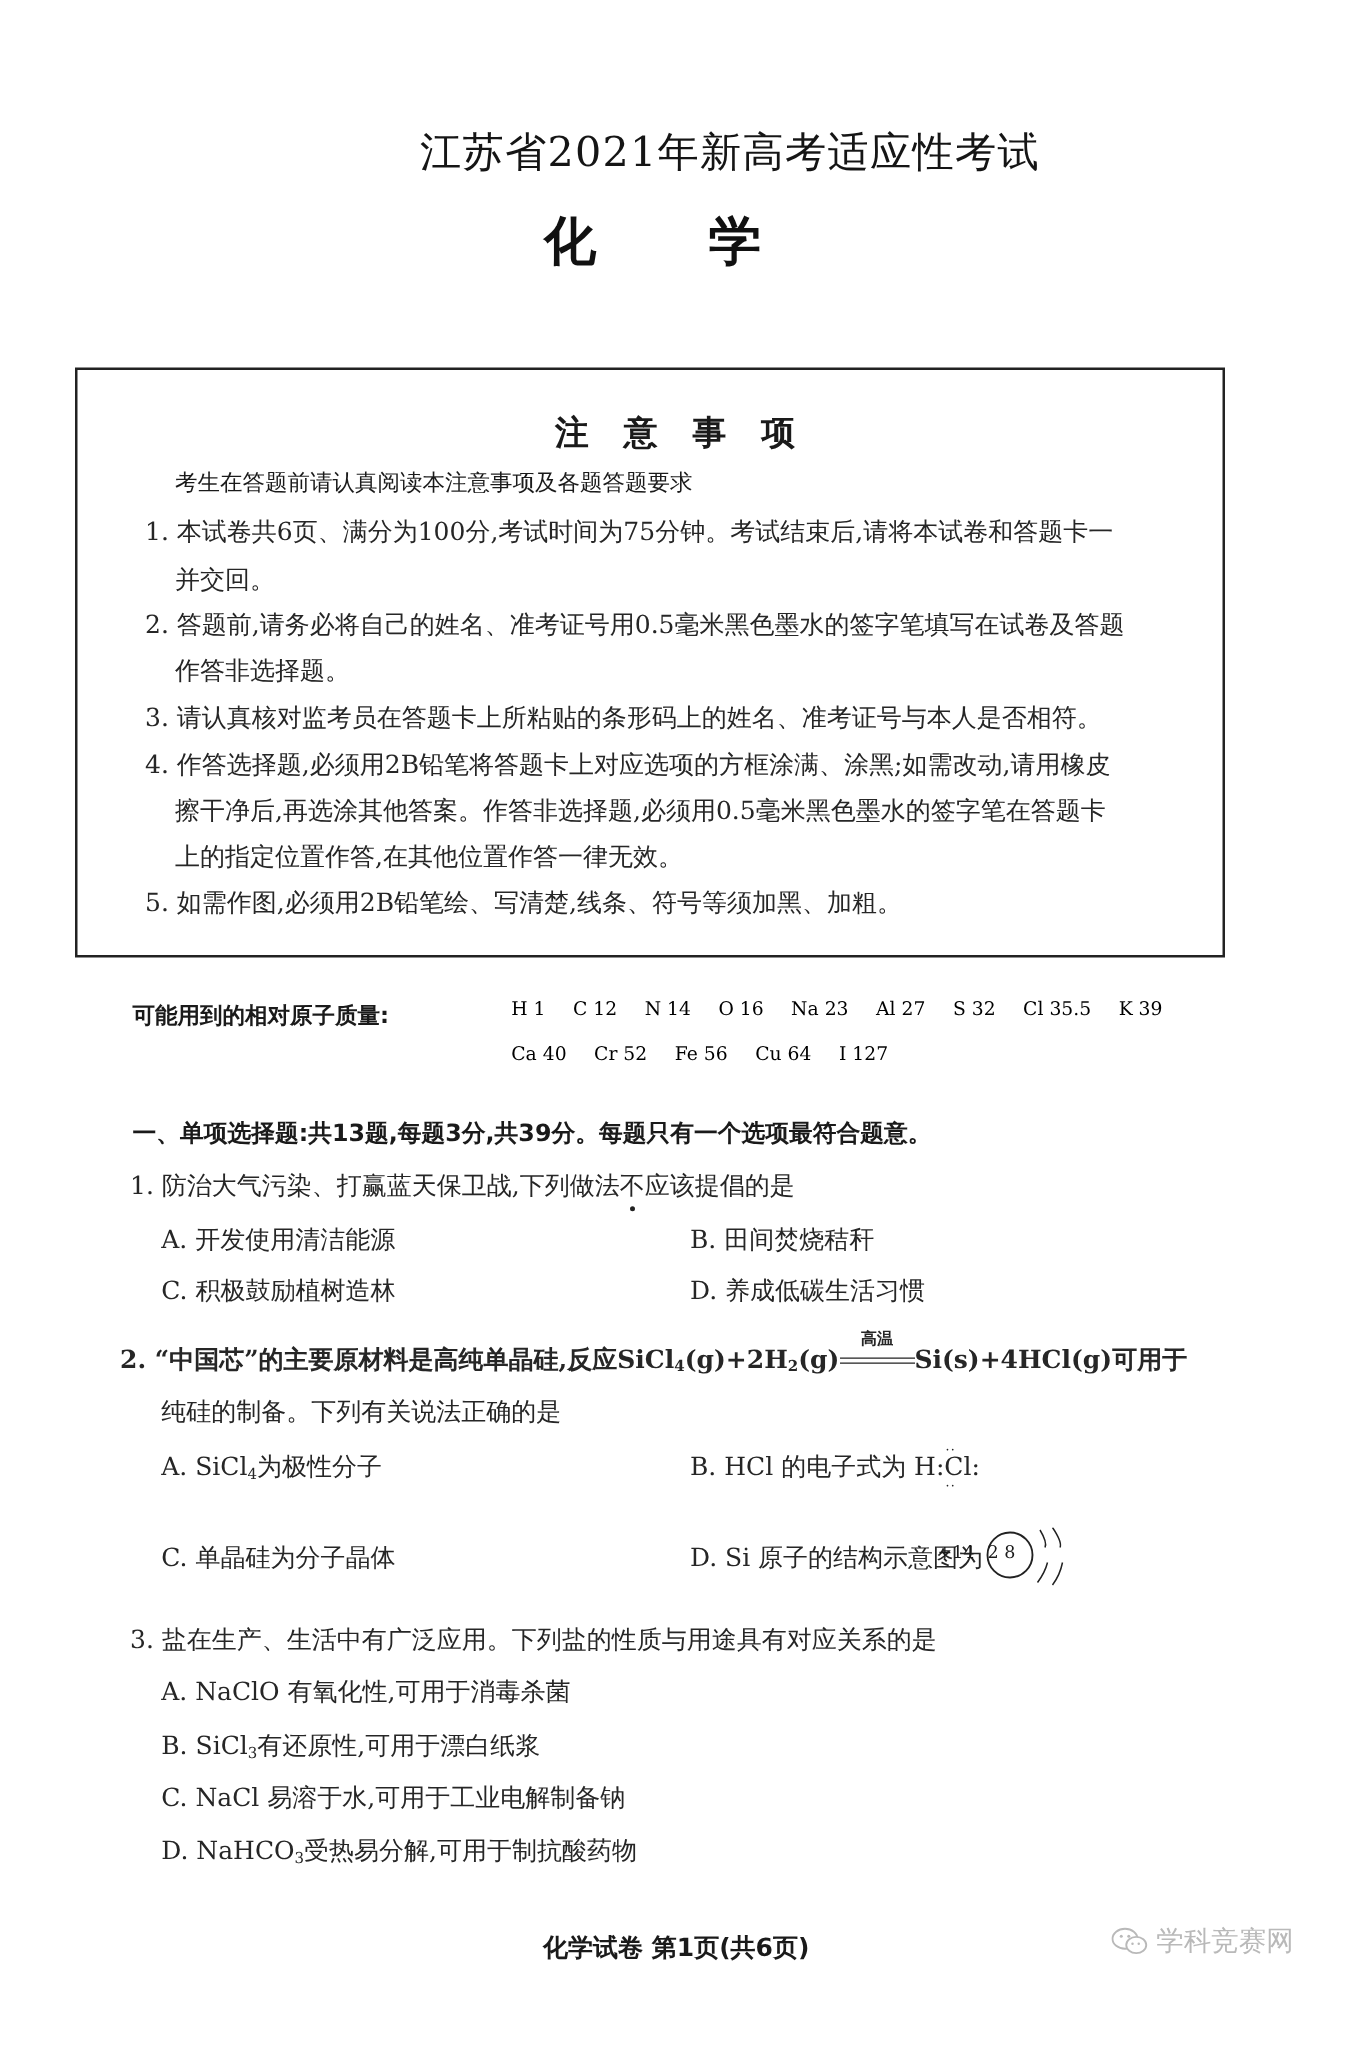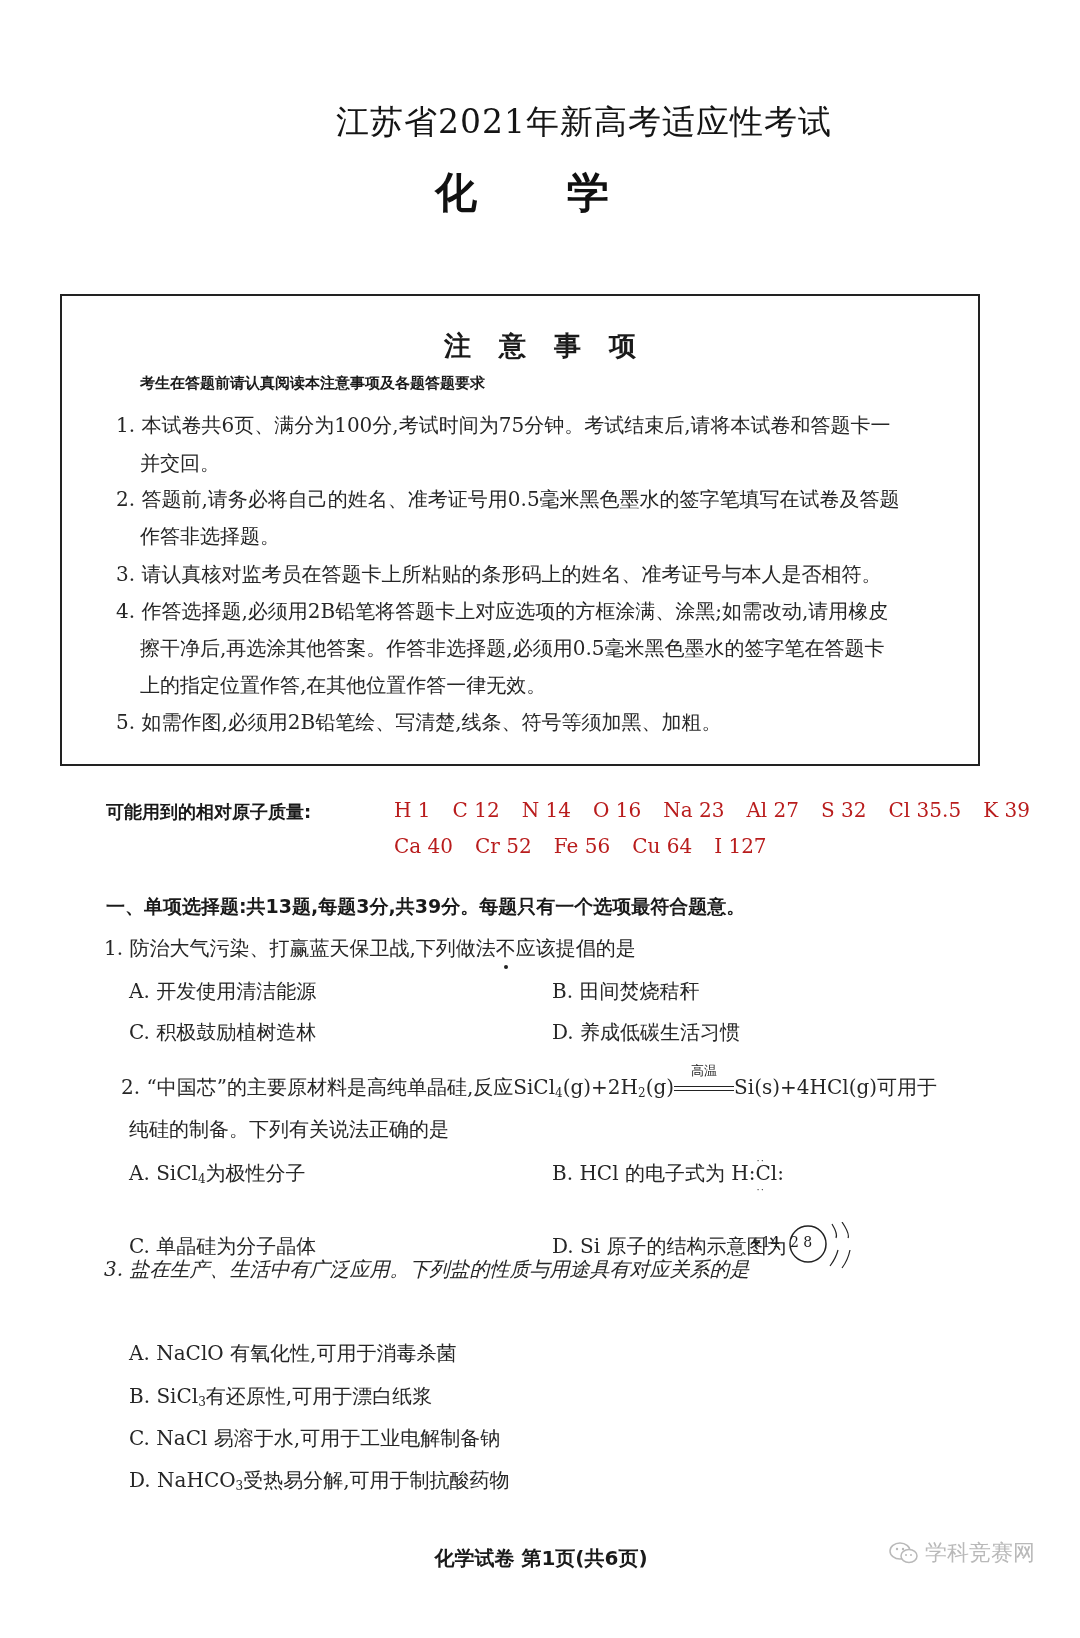--- a/index.html
+++ b/index.html
@@ -23,25 +23,25 @@
     position: absolute; left: 60px; top: 294px; width: 920px; height: 472px;
     border: 2px solid #222; box-sizing: border-box;
   }
   .notice-title {
     left: 0; width: 1080px; top: 328px; text-align: center;
     font-family: "DejaVu Sans", "Liberation Sans", sans-serif;
     font-weight: bold; font-size: 27px; letter-spacing: 28px; padding-left: 28px; box-sizing: border-box;
   }
   .notice-sub {
     left: 96px; top: 374px; font-family: "DejaVu Sans", "Liberation Sans", sans-serif;
-    font-weight: bold; font-size: 15px;
+    font-weight: normal; font-size: 18px;
   }
   .line { font-size: 20px; color: #262626; }
   .bold-sans { font-family: "DejaVu Sans", "Liberation Sans", sans-serif; font-weight: bold; }
-  .masses { font-size: 20px; color: #b91c1c; }
+  .masses { font-size: 15px; color: #000000; margin-left: 15px; }
   .masses span { display: inline-block; margin-right: 22px; }
   sub { font-size: 12px; vertical-align: -3px; }
   .emph-dot { position: relative; display: inline-block; }
   .emph-dot::after {
     content: ""; position: absolute; left: 50%; bottom: -7px; width: 4px; height: 4px;
     margin-left: -2px; border-radius: 50%; background: #222;
   }
   .footer {
     left: 0; width: 994px; top: 1545px; text-align: center;
     font-family: "DejaVu Sans", "Liberation Sans", sans-serif; font-weight: bold; font-size: 20px;
@@ -86,21 +86,21 @@
 <div class="abs bold-sans" style="left:62px; top:894px; font-size:19px;">一、单项选择题:共13题,每题3分,共39分。每题只有一个选项最符合题意。</div>
 
 <div class="abs line" style="left:60px; top:935px;">
   <span>1. 防治大气污染、打赢蓝天保卫战,下列做法</span><span class="emph-dot">不</span><span>应该提倡的是</span>
 </div>
 <div class="abs line" style="left:85px; top:978px;">A. 开发使用清洁能源</div>
 <div class="abs line" style="left:508px; top:978px;">B. 田间焚烧秸秆</div>
 <div class="abs line" style="left:85px; top:1019px;">C. 积极鼓励植树造林</div>
 <div class="abs line" style="left:508px; top:1019px;">D. 养成低碳生活习惯</div>
 
-<div class="abs line" style="left:77px; top:1074px;">
+<div class="abs line" style="left:52px; top:1074px;font-weight:bold;">
   <span>2. “中国芯”的主要原材料是高纯单晶硅,反应SiCl</span><sub>4</sub><span>(g)+2H</span><sub>2</sub><span>(g)</span><span class="arrow-eq"><span class="cond">高温</span><span class="l1"></span><span class="l2"></span></span><span>Si(s)+4HCl(g)可用于</span>
 </div>
 <div class="abs line" style="left:85px; top:1116px;">纯硅的制备。下列有关说法正确的是</div>
 <div class="abs line" style="left:85px; top:1160px;">
   <span>A. SiCl</span><sub>4</sub><span>为极性分子</span>
 </div>
 <div class="abs line" style="left:508px; top:1160px;">
   <span>B. HCl 的电子式为 H:</span><span style="position:relative; display:inline-block;"><span>Cl</span><span style="position:absolute; top:-6px; left:1px; font-size:10px; letter-spacing:1px;">··</span><span style="position:absolute; bottom:-10px; left:1px; font-size:10px; letter-spacing:1px;">··</span></span><span>:</span>
 </div>
 <div class="abs line" style="left:85px; top:1233px;">C. 单晶硅为分子晶体</div>
@@ -110,21 +110,21 @@
     <circle cx="22" cy="22" r="18" fill="none" stroke="#222" stroke-width="1.5"></circle>
     <path d="M46 2 Q52 12 50 16" fill="none" stroke="#222" stroke-width="1.2"></path>
     <path d="M52 28 Q50 36 44 44" fill="none" stroke="#222" stroke-width="1.2"></path>
     <path d="M56 0 Q64 12 62 16" fill="none" stroke="#222" stroke-width="1.2"></path>
     <path d="M64 28 Q62 38 56 46" fill="none" stroke="#222" stroke-width="1.2"></path>
   </svg>
   <span style="position:absolute; left:8px; top:12px; font-size:14px;">+14</span>
   <span style="position:absolute; left:48px; top:12px; font-size:14px;">2 8</span>
 </div>
 
-<div class="abs line" style="left:60px; top:1256px;font-style:italic;">3. 盐在生产、生活中有广泛应用。下列盐的性质与用途具有对应关系的是</div>
+<div class="abs line" style="left:60px; top:1298px;">3. 盐在生产、生活中有广泛应用。下列盐的性质与用途具有对应关系的是</div>
 <div class="abs line" style="left:85px; top:1340px;">A. NaClO 有氧化性,可用于消毒杀菌</div>
 <div class="abs line" style="left:85px; top:1383px;">
   <span>B. SiCl</span><sub>3</sub><span>有还原性,可用于漂白纸浆</span>
 </div>
 <div class="abs line" style="left:85px; top:1425px;">C. NaCl 易溶于水,可用于工业电解制备钠</div>
 <div class="abs line" style="left:85px; top:1467px;">
   <span>D. NaHCO</span><sub>3</sub><span>受热易分解,可用于制抗酸药物</span>
 </div>
 
 <div class="abs footer">化学试卷 第1页(共6页)</div>

